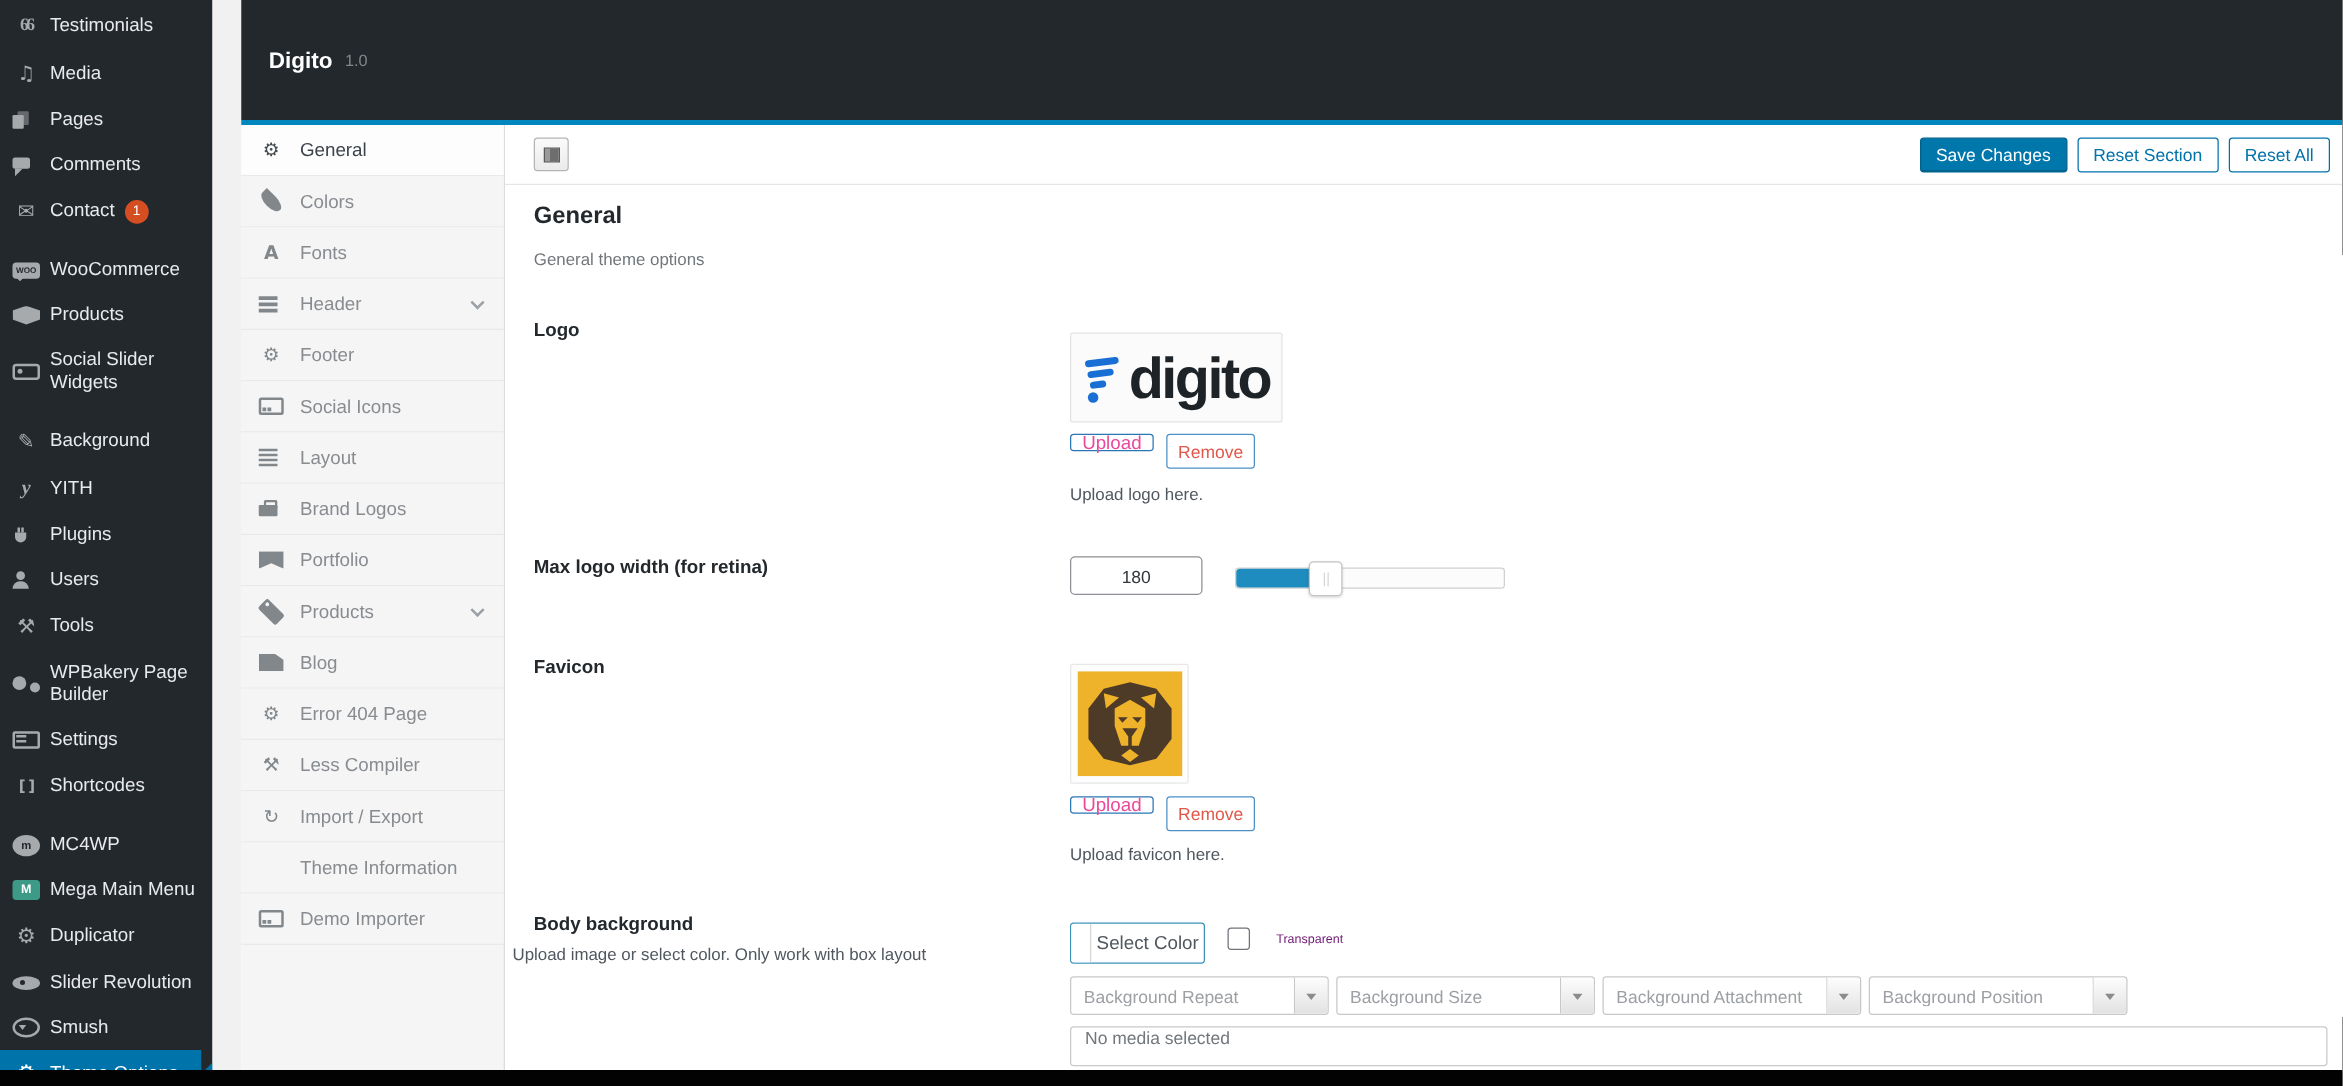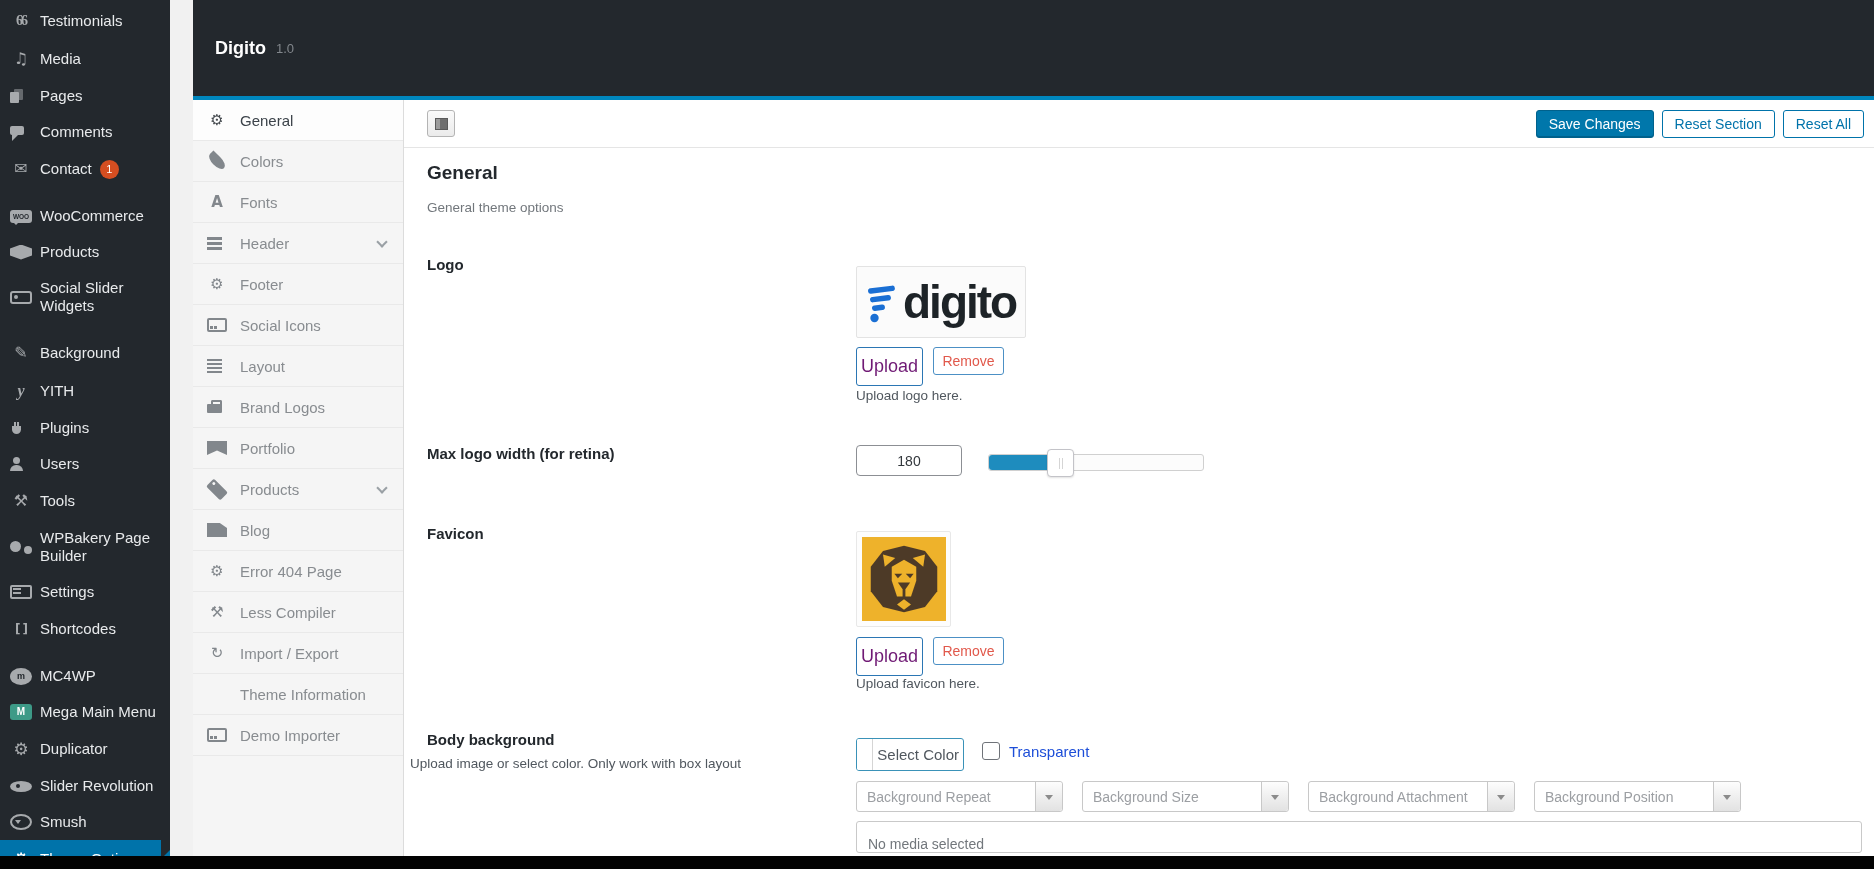--- a/index.html
+++ b/index.html
@@ -104,45 +104,45 @@
 .content-body{position:relative;height:calc(100% - 48px)}
 .abs{position:absolute}
 .h1{font-size:19px;font-weight:700;color:#23282d}
 .sub{font-size:13.5px;color:#72777c}
 .flabel{font-size:15px;font-weight:700;color:#23282d}
 .fhint{font-size:13.5px;color:#50575e}
 
 .logo-box{width:170px;height:72px;border:1px solid #e3e3e3;background:#fbfbfb;border-radius:2px;display:flex;align-items:center;overflow:hidden;padding-left:8px}
 .logo-text{font-size:46px;font-weight:700;color:#1d2327;letter-spacing:-2px;line-height:1;white-space:nowrap;margin-left:2px}
 .btn-row{display:flex;gap:10px}
-.btn-upload{width:67px;height:39px;border:1px solid #2b76b4;border-radius:3px;background:#fff;color:#701a75;font-size:18px;display:flex;align-items:center;justify-content:center;cursor:pointer}
+.btn-upload{width:67px;height:14px;border:1px solid #2b76b4;border-radius:3px;background:#fff;color:#ec4899;font-size:15px;display:flex;align-items:center;justify-content:center;cursor:pointer}
 .btn-remove{width:71px;height:28px;border:1px solid #4c90c5;border-radius:3px;background:#fff;color:#e1584b;font-size:14px;display:flex;align-items:center;justify-content:center;cursor:pointer}
 
 .num-input{width:106px;height:31px;border:1px solid #8c8f94;border-radius:4px;text-align:center;font-size:14px;color:#32373c;font-family:Liberation Sans, sans-serif}
 .slider-track{width:216px;height:17px;border:1px solid #d0d0d0;background:#fcfcfc;border-radius:3px;position:relative}
 .slider-fill{height:100%;background:#1e8cbe;border-radius:3px 0 0 3px}
 .slider-handle{position:absolute;top:-6px;width:27px;height:28px;background:#fff;border:1px solid #c3c3c8;border-radius:4px;box-shadow:0 1px 2px rgba(0,0,0,.12);cursor:pointer}
 .slider-handle::before{content:"";position:absolute;left:11px;top:8px;width:1px;height:11px;background:#d5d5d5;box-shadow:3px 0 0 #d5d5d5}
 
 .fav-box{width:95px;height:96px;border:1px solid #e8e8e8;background:#fdfdfd;border-radius:2px;display:flex;align-items:center;justify-content:center}
 
 .select-color{width:108px;height:33px;border:1px solid #3a92b8;border-radius:3px;background:#fff;display:flex;align-items:stretch;cursor:pointer;overflow:hidden}
 .sc-swatch{width:40px;background:#fff}
 .sc-label{flex:1;border-left:1px solid #d5d5d5;display:flex;align-items:center;justify-content:center;font-size:15px;color:#50575e;padding:0 4px;white-space:nowrap}
 .cb{width:18px;height:18px;border:1px solid #6f7379;border-radius:3px;background:#fff;cursor:pointer}
-.cb-label{font-size:15px;color:#1d4ed8;margin-left:9px}
+.cb-label{font-size:10px;color:#701a75;margin-left:21px}
 .trans-wrap{display:flex;align-items:center}
 
-.dd-row{display:flex;gap:19px}
+.dd-row{display:flex;gap:6px}
 .select{width:207px;height:31px;border:1px solid #c8c8c8;border-radius:3px;background:#fff;display:flex;align-items:center;color:#9c9fa3;font-size:14px;cursor:pointer}
 .slbl{padding-left:10px;flex:1;white-space:nowrap;overflow:hidden}
 .sarrow{width:27px;align-self:stretch;border-left:1px solid #c8c8c8;background:linear-gradient(#fdfdfd,#e2e2e2);display:flex;align-items:center;justify-content:center;border-radius:0 3px 3px 0}
 .sarrow::after{content:"";border:4px solid transparent;border-top:5px solid #8b8b8b;margin-top:5px}
 
-.media-bar{width:1006px;height:32px;border:1px solid #c9c9c9;border-radius:3px;background:#fff;display:flex;align-items:flex-end;font-size:14px;color:#72777c;padding-left:11px;cursor:pointer}
+.media-bar{width:1006px;height:32px;border:1px solid #c9c9c9;border-radius:3px;background:#fff;display:flex;align-items:flex-start;font-size:14px;color:#72777c;padding-left:11px;cursor:pointer}
 
 .bottom-bar{position:absolute;left:0;right:0;bottom:0;height:13px;background:#020202;z-index:9}
 </style>
 </head>
 <body>
 
 <div id="app">
 
   <div class="admin-sidebar">
       <div class="aitem">

